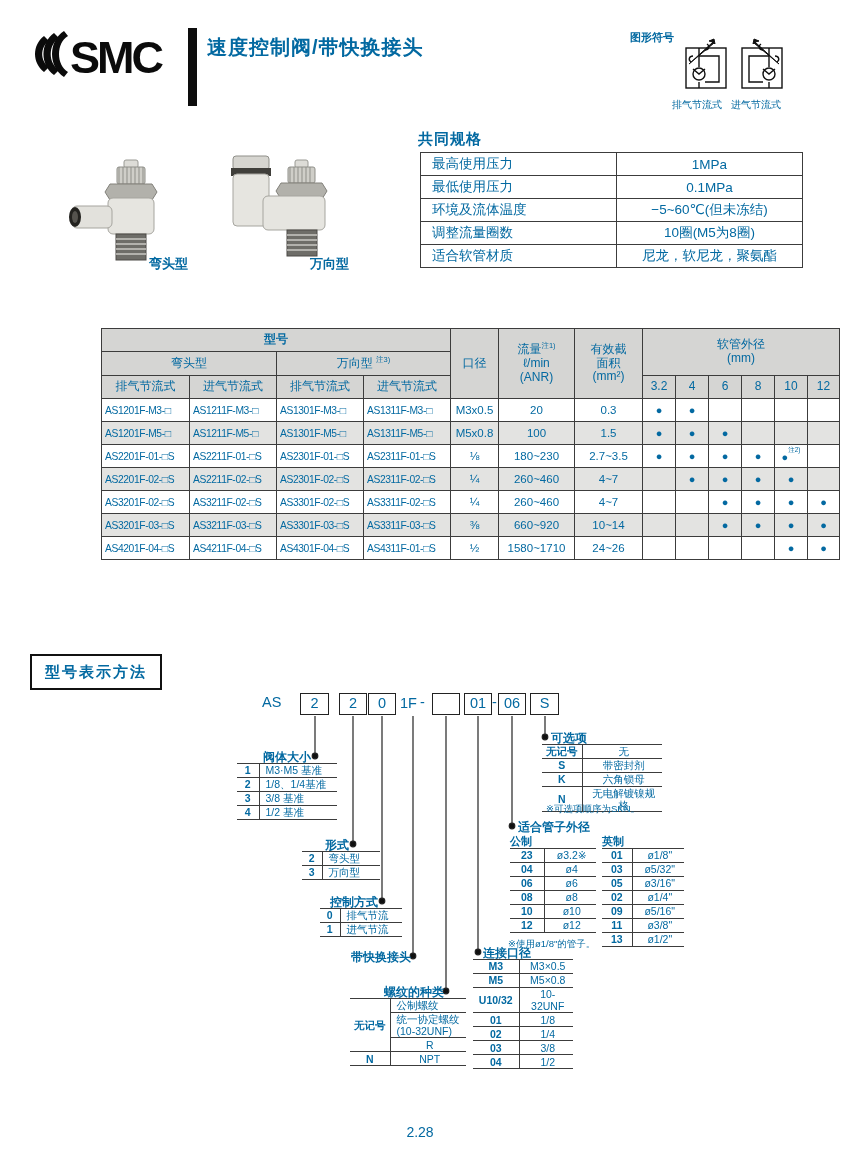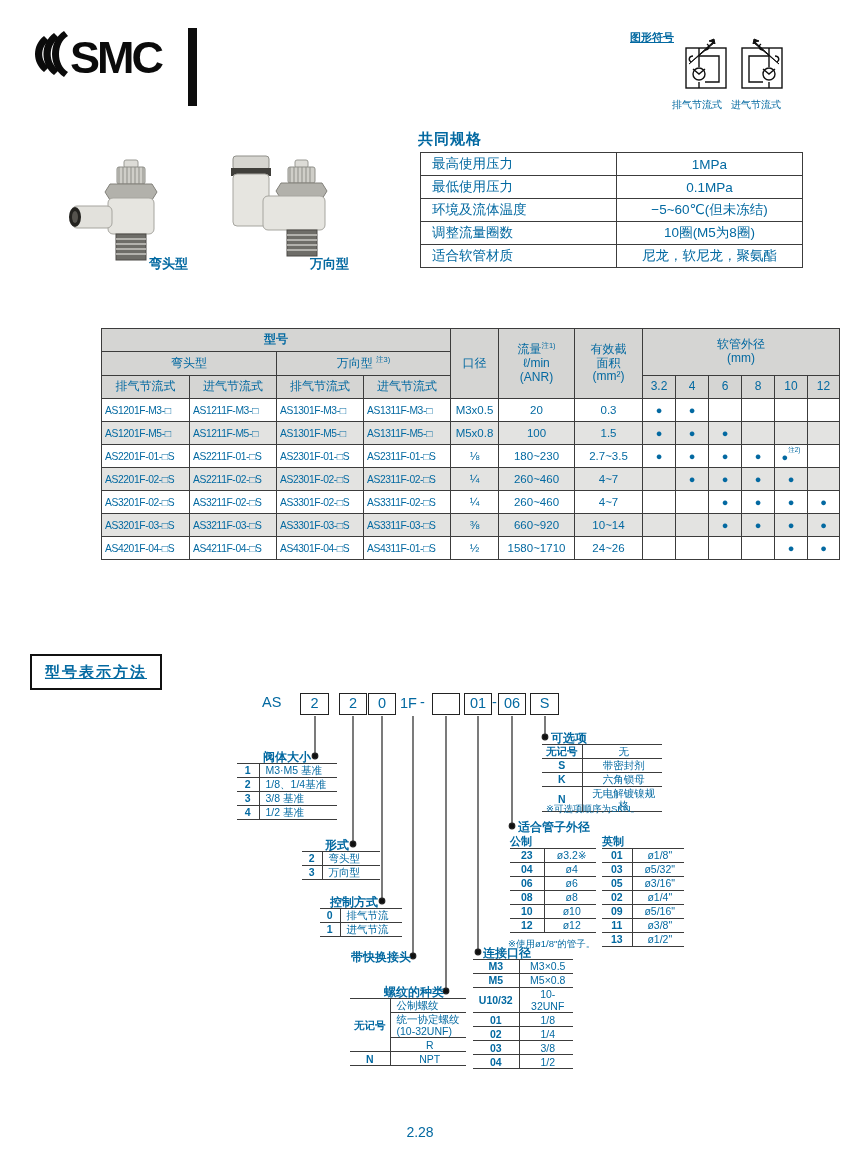--- a/index.html
+++ b/index.html
@@ -6,21 +6,21 @@
   body { background:#888; font-family:"Liberation Sans","DejaVu Sans",sans-serif; }
   .page { position:relative; width:860px; height:1171px; background:#ffffff; margin:0 auto; overflow:hidden; color:#0369a1; }
   .abs { position:absolute; }
 
   
   .hbar { background:#0d0d0d; }
   .title1 { font-size:20px; font-weight:bold; letter-spacing:1px; }
   .series-line { white-space:nowrap; }
   .series { font-size:27px; font-weight:bold; letter-spacing:-0.5px; }
   .series-suffix { font-size:16.5px; font-weight:bold; }
-  .sym-label { font-size:11px; font-weight:bold;text-decoration:underline; }
+  .sym-label { font-size:11px; font-weight:bold; }
   .sym-caption { font-size:10px; }
 
   
   .photo-caption { font-size:13px; font-weight:bold; }
 
   
   .sec-title { font-size:15px; font-weight:bold; letter-spacing:1px; }
   table { border-collapse:collapse; }
   .spec { width:383px; font-size:13.5px; table-layout:fixed; }
   .spec td { border:1px solid #3c3c3c; height:23px; }
@@ -64,20 +64,21 @@
 
   <svg class="abs" style="left:28px; top:25px;" width="155" height="60" viewBox="0 0 155 60">
     <g fill="#0b0b0b">
       <path d="M16 47 C4 38 4 20 16 11 L21 16 C12 22 12 36 21 42 Z"></path>
       <path d="M26 50 C12 40 12 18 26 8 L31 13 C20 20 20 38 31 45 Z"></path>
       <path d="M36 52 C20 42 20 16 36 6 L40 11 C28 18 28 40 40 47 Z"></path>
     </g>
     <text x="42" y="48" font-size="45" font-weight="bold" letter-spacing="-3" fill="#0b0b0b">SMC</text>
   </svg>
   <div class="abs hbar" style="left:188px; top:28px; width:9px; height:78px;"></div>
+  <div class="abs title1" style="left:207px; top:34px;">速度控制阀/带快换接头</div>
 
   <div class="abs sym-label" style="left:630px; top:30px;">图形符号</div>
   <svg class="abs" style="left:683px; top:38px;" width="46" height="56" viewBox="0 0 46 56">
     <g fill="none" stroke="#111" stroke-width="1.4">
       <rect x="3" y="10" width="40" height="40"></rect>
       <path d="M16 10 V29"></path>
       <path d="M16 44 V50"></path>
       <circle cx="16" cy="36" r="6"></circle>
       <path d="M10 31 L16 36 L22 31"></path>
       <path d="M16 18 H36 V44 H22"></path>
@@ -313,21 +314,21 @@
           <td class="dot"></td>
           <td class="dot"></td>
           <td class="dot"></td>
           <td class="dot">●</td>
           <td class="dot">●</td>
         </tr>
       </tbody>
   </table>
 
 
-  <div class="abs desig-box" style="left:30px; top:654px;text-decoration:underline;">型号表示方法</div>
+  <div class="abs desig-box" style="left:30px; top:654px;">型号表示方法</div>
 
   <div class="abs" style="left:0; top:685px; width:860px; height:420px;">
 
     <svg class="abs" style="left:0; top:0;" width="860" height="420">
       <g stroke="#222" stroke-width="1.2" fill="#111">
         <line x1="315" y1="31" x2="315" y2="71"></line>
           <circle cx="315" cy="71" r="2.8"></circle>
         <line x1="353" y1="31" x2="353" y2="159"></line>
           <circle cx="353" cy="159" r="2.8"></circle>
         <line x1="382" y1="31" x2="382" y2="216"></line>

